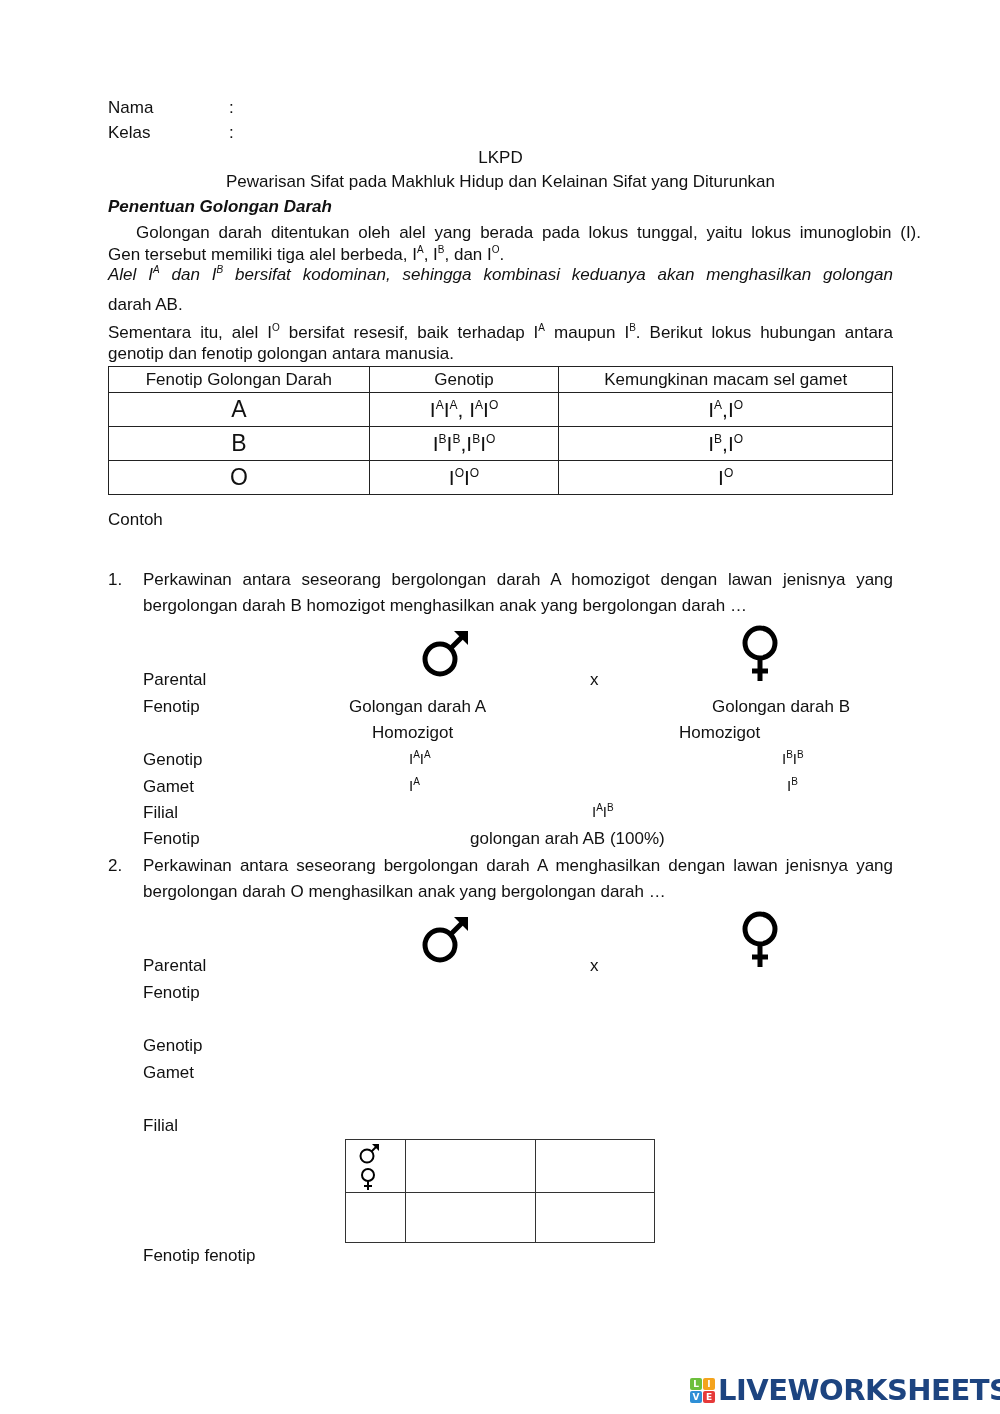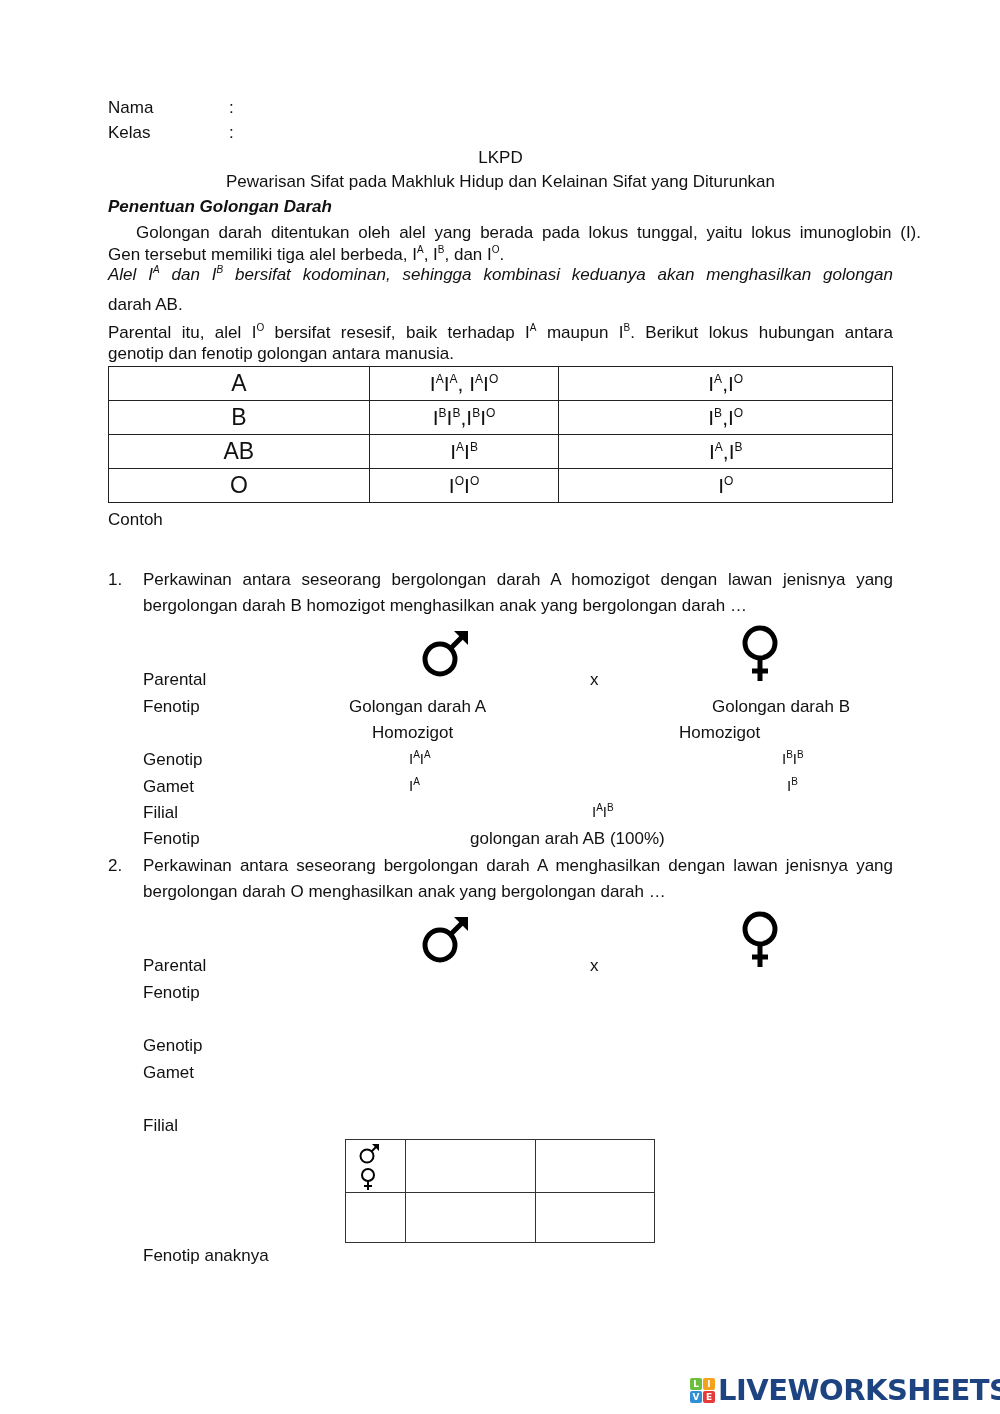--- a/index.html
+++ b/index.html
@@ -45,44 +45,44 @@
 <div class="title-center" style="top:148px;">LKPD</div>
 <div class="title-center" style="top:172px;">Pewarisan Sifat pada Makhluk Hidup dan Kelainan Sifat yang Diturunkan</div>
 <div class="abs heading" style="left:108px; top:197px;">Penentuan Golongan Darah</div>
 
 <div class="just just-full" style="top:220px;margin-left:28px;">Golongan darah ditentukan oleh alel yang berada pada lokus tunggal, yaitu lokus imunoglobin (I).</div>
 <div class="abs" style="left:108px; top:245px;"><span>Gen tersebut memiliki tiga alel berbeda, I</span><sup>A</sup><span>, I</span><sup>B</sup><span>, dan I</span><sup>O</sup><span>.</span></div>
 
 <div class="just just-full" style="top:262px;font-style:italic;"><span>Alel I</span><sup>A</sup><span> dan I</span><sup>B</sup><span> bersifat kodominan, sehingga kombinasi keduanya akan menghasilkan golongan</span></div>
 <div class="abs" style="left:108px; top:295px;">darah AB.</div>
 
-<div class="just just-full" style="top:320px;"><span>Parental itu, alel I</span><sup>O</sup><span> bersifat resesif, baik terhadap I</span><sup>A</sup><span>  maupun I</span><sup>B</sup><span>. Berikut lokus hubungan antara</span></div>
+<div class="just just-full" style="top:320px;"><span>Sementara itu, alel I</span><sup>O</sup><span> bersifat resesif, baik terhadap I</span><sup>A</sup><span>  maupun I</span><sup>B</sup><span>. Berikut lokus hubungan antara</span></div>
 <div class="abs" style="left:108px; top:344px;">genotip dan fenotip golongan antara manusia.</div>
 
 <table class="gol">
   <colgroup>
       <col style="width:261px">
       <col style="width:190px">
       <col style="width:334px">
     </colgroup>
   <tbody>
+      <tr>
+    <th>Fenotip Golongan Darah</th>
+    <th>Genotip</th>
+    <th>Kemungkinan macam sel gamet</th>
+  </tr>
   <tr>
     <td class="big">A</td>
     <td class="gen"><span>I</span><sup>A</sup><span>I</span><sup>A</sup><span>, </span><span>I</span><sup>A</sup><span>I</span><sup>O</sup></td>
     <td class="gen"><span>I</span><sup>A</sup><span>,</span><span>I</span><sup>O</sup></td>
   </tr>
   <tr>
     <td class="big">B</td>
     <td class="gen"><span>I</span><sup>B</sup><span>I</span><sup>B</sup><span>,</span><span>I</span><sup>B</sup><span>I</span><sup>O</sup></td>
     <td class="gen"><span>I</span><sup>B</sup><span>,</span><span>I</span><sup>O</sup></td>
-  </tr>
-  <tr>
-    <td class="big">AB</td>
-    <td class="gen"><span>I</span><sup>A</sup><span>I</span><sup>B</sup></td>
-    <td class="gen"><span>I</span><sup>A</sup><span>,</span><span>I</span><sup>B</sup></td>
   </tr>
   <tr>
     <td class="big">O</td>
     <td class="gen"><span>I</span><sup>O</sup><span>I</span><sup>O</sup></td>
     <td class="gen"><span>I</span><sup>O</sup></td>
   </tr>
 </tbody>
   </table>
 
 <div class="abs" style="left:108px; top:510px;">Contoh</div>
@@ -174,21 +174,21 @@
     <td></td>
   </tr>
   <tr class="r2">
     <td></td>
     <td></td>
     <td></td>
   </tr>
 </tbody>
   </table>
 
-<div class="abs" style="left:143px; top:1246px;">Fenotip anaknya</div>
+<div class="abs" style="left:143px; top:1246px;">Fenotip fenotip</div>
 <div class="abs" style="left:290px; top:1246px; width:600px; height:22px;"></div>
 
 <div class="logo">
   <div class="logo-grid">
     <span style="background:#6cbf3c;">L</span>
     <span style="background:#f4a31c;">I</span>
     <span style="background:#2e8fd6;">V</span>
     <span style="background:#e63a3a;">E</span>
   </div>
   <span class="logo-text">LIVEWORKSHEETS</span>

